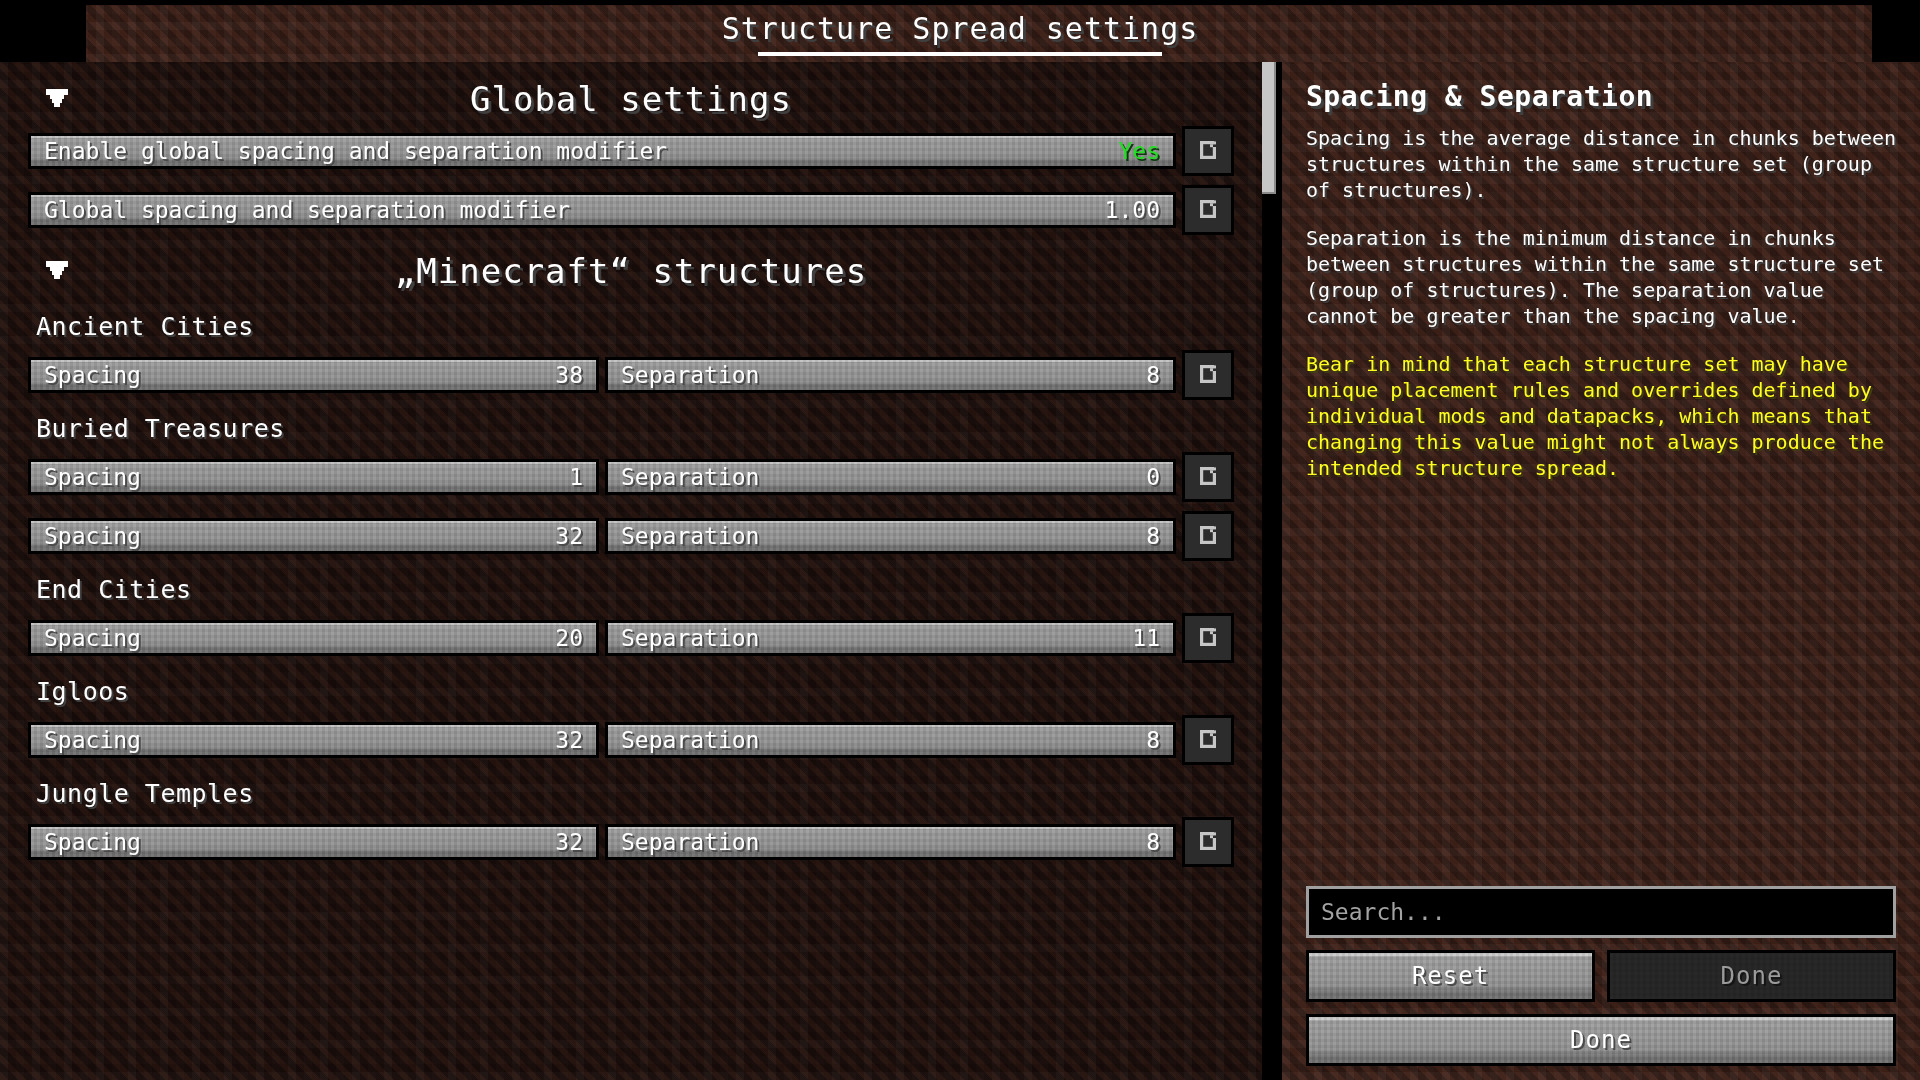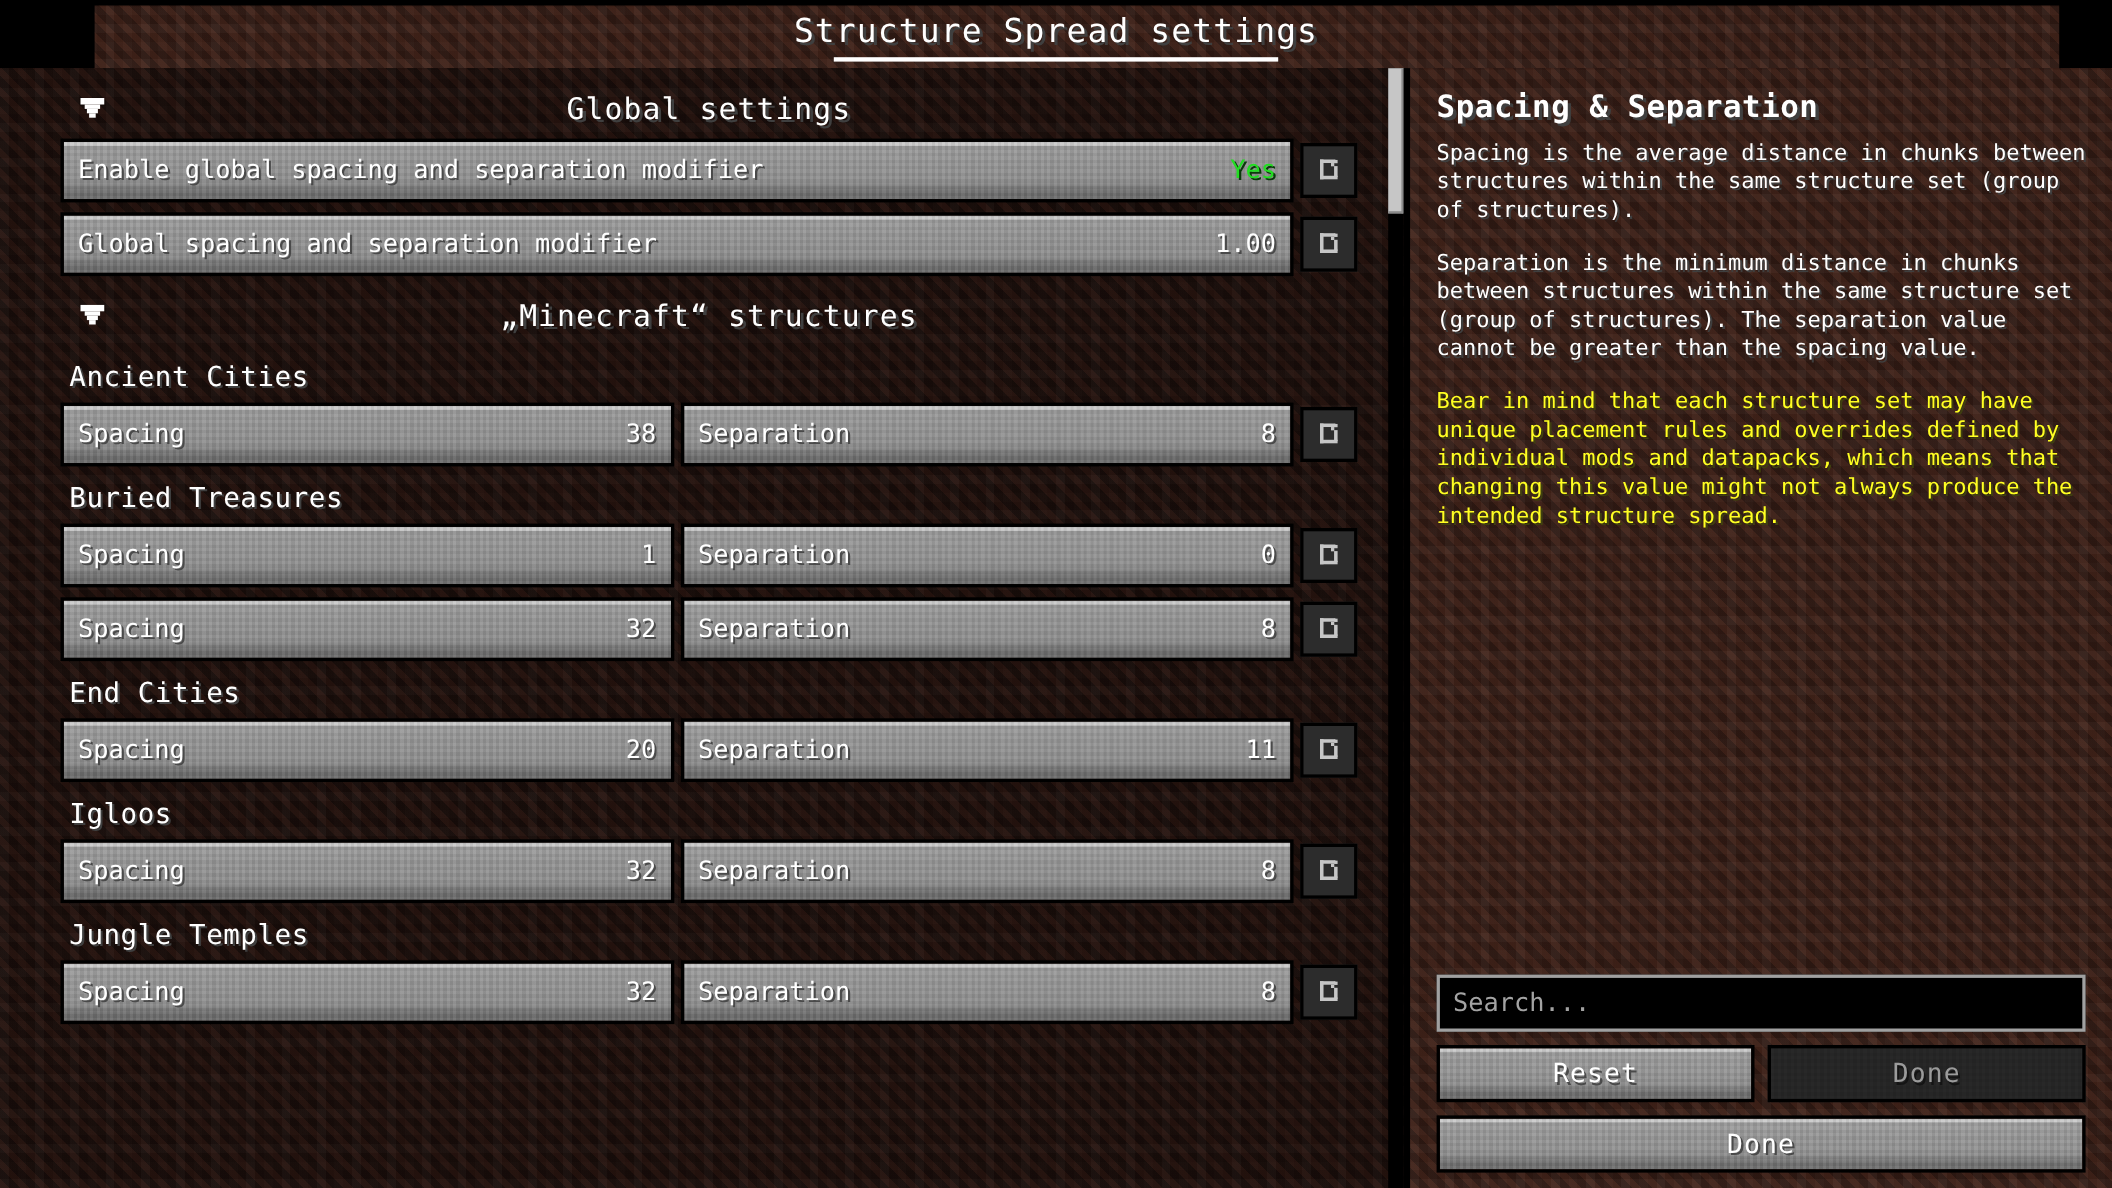--- a/index.html
+++ b/index.html
@@ -28,21 +28,20 @@
     background-color: #180d0a;
     background-image:
       repeating-linear-gradient(90deg,
         rgba(255,255,255,0.022) 0 8px, rgba(0,0,0,0.05) 8px 16px,
         rgba(255,255,255,0.008) 16px 24px, rgba(0,0,0,0.03) 24px 32px),
       repeating-linear-gradient(0deg,
         rgba(255,255,255,0.020) 0 8px, rgba(0,0,0,0.055) 8px 16px,
         rgba(255,255,255,0.007) 16px 24px, rgba(0,0,0,0.028) 24px 32px),
       repeating-linear-gradient(45deg,
         rgba(58,28,20,0.4) 0 6px, rgba(22,11,8,0.4) 6px 13px);
-    padding-left: 27px;
   }
 
   #root { position: relative; width: 1920px; height: 1080px; }
 
   
   .header {
     position: absolute; left: 0; top: 0; width: 1920px; height: 62px;
   }
   .header-strip-top {
     position: absolute; left: 0; top: 0; width: 1920px; height: 5px;
@@ -86,40 +85,40 @@
     padding: 10px 28px 0 28px;
   }
 
   
   .group-header {
     position: relative;
     height: 54px;
     display: flex; align-items: center; justify-content: center;
   }
   .group-header-label {
-    color: #ffffff; font-size: 27px; letter-spacing: 1px;
+    color: #ffffff; font-size: 34px; letter-spacing: 1px;
     text-shadow: 3px 3px 0 #3f3f3f;
   }
   .collapse-arrow {
     position: absolute; left: 18px; top: 50%;
     transform: translateY(-50%);
     width: 22px; height: 20px;
   }
   .collapse-arrow svg { display: block; }
 
   
   .option-row {
     display: flex; align-items: center;
     gap: 6px;
     margin-bottom: 9px;
   }
 
   .widget {
     position: relative;
-    height: 58px;
+    height: 36px;
     border: 3px solid #000;
     background:
       linear-gradient(180deg,
         #c9c9c9 0%, #c9c9c9 6%,
         #9a9a9a 8%, #8e8e8e 70%,
         #6f6f6f 86%, #6a6a6a 100%);
     display: flex; align-items: center;
     padding: 0 13px;
     color: #ffffff;
     font-size: 23px;

